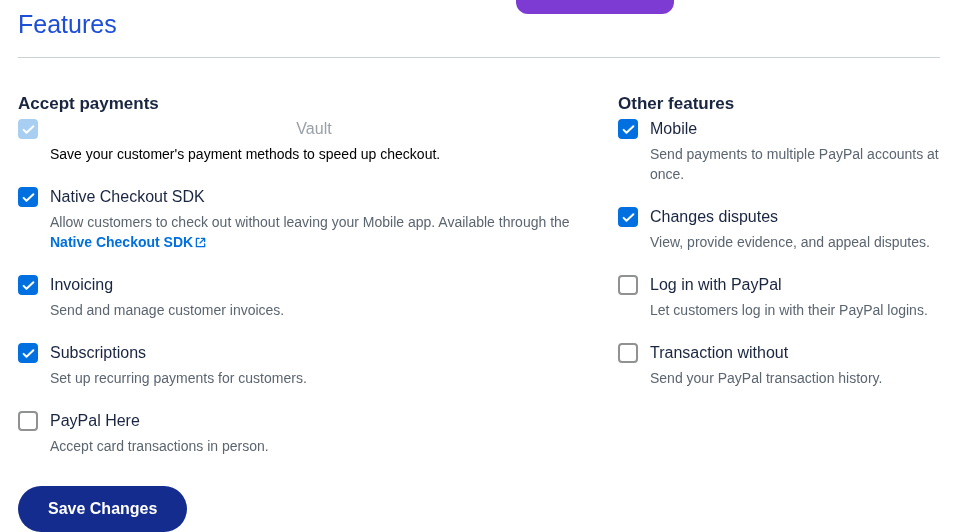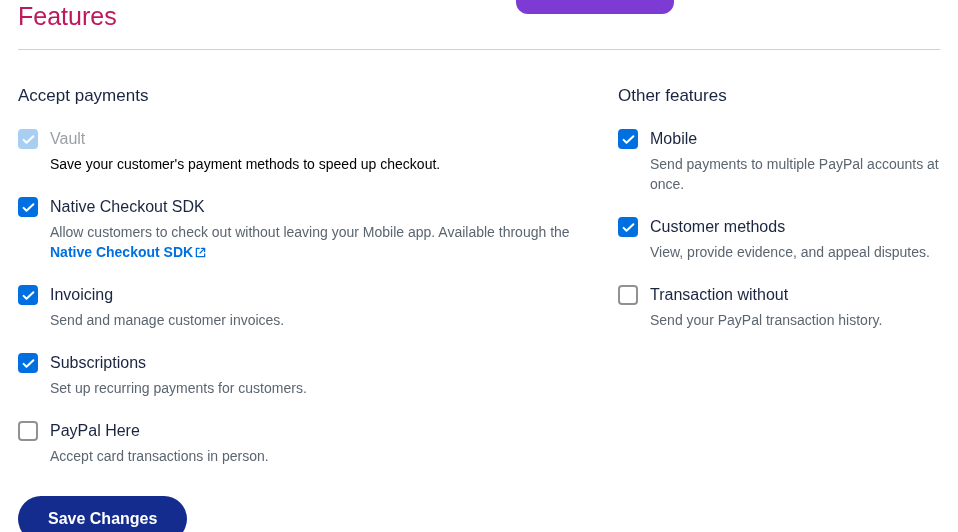--- a/index.html
+++ b/index.html
@@ -20,45 +20,45 @@
       top: 0;
       left: 516px;
       width: 158px;
       height: 14px;
       background: #7e3bd4;
       border-radius: 0 0 12px 12px;
     }
     .page-title {
       font-size: 25px;
       font-weight: 400;
-      color: #be185d;
-      padding-top: 2px;
+      color: #1d4ed8;
+      padding-top: 10px;
       padding-bottom: 18px;
     }
     .divider {
       border: none;
       border-top: 1px solid #cbd2d6;
       margin: 0;
     }
     .columns {
       display: flex;
       padding-top: 36px;
       gap: 40px;
     }
     .col-left {
       flex: 0 0 560px;
     }
     .col-right {
       flex: 1;
     }
     .section-heading {
       font-size: 17px;
-      font-weight: 400;
+      font-weight: 700;
       color: #1a2540;
-      margin-bottom: 22px;
+      margin-bottom: 4px;
     }
     .feature-row {
       display: flex;
       align-items: flex-start;
       margin-bottom: 22px;
     }
     .checkbox {
       flex: 0 0 20px;
       width: 20px;
       height: 20px;
@@ -91,20 +91,21 @@
       flex: 1;
     }
     .feature-title {
       font-size: 16px;
       font-weight: 400;
       color: #1a2540;
       line-height: 22px;
     }
     .feature-title.disabled {
       color: #9aa0a6;
+      text-align: center;
     }
     .feature-desc {
       font-size: 14px;
       color: #5b6570;
       line-height: 20px;
       margin-top: 4px;
     }
     .feature-desc.disabled {
       color: #000000;
     }
@@ -229,25 +230,32 @@
       </div>
     </div>
 
     <div class="feature-row">
       <div class="checkbox checked">
         <svg viewBox="0 0 16 16">
             <path d="M2 8.5l3.5 3.5L14 4" stroke="#ffffff" stroke-width="2.5" fill="none" stroke-linecap="round" stroke-linejoin="round"></path>
           </svg>
       </div>
       <div class="feature-body">
-        <div class="feature-title">Customer methods</div>
+        <div class="feature-title">Changes disputes</div>
         <div class="feature-desc">View, provide evidence, and appeal disputes.</div>
       </div>
     </div>
 
+    <div class="feature-row">
+      <div class="checkbox unchecked"></div>
+      <div class="feature-body">
+        <div class="feature-title">Log in with PayPal</div>
+        <div class="feature-desc">Let customers log in with their PayPal logins.</div>
+      </div>
+    </div>
 
     <div class="feature-row">
       <div class="checkbox unchecked"></div>
       <div class="feature-body">
         <div class="feature-title">Transaction without</div>
         <div class="feature-desc">Send your PayPal transaction history.</div>
       </div>
     </div>
   </div>
 

